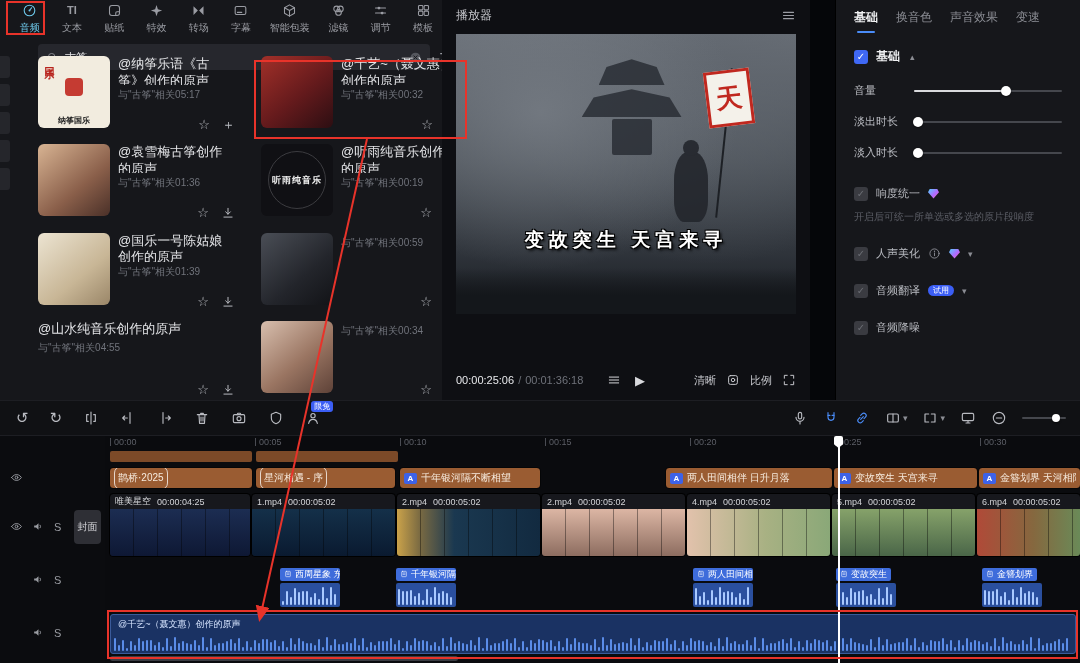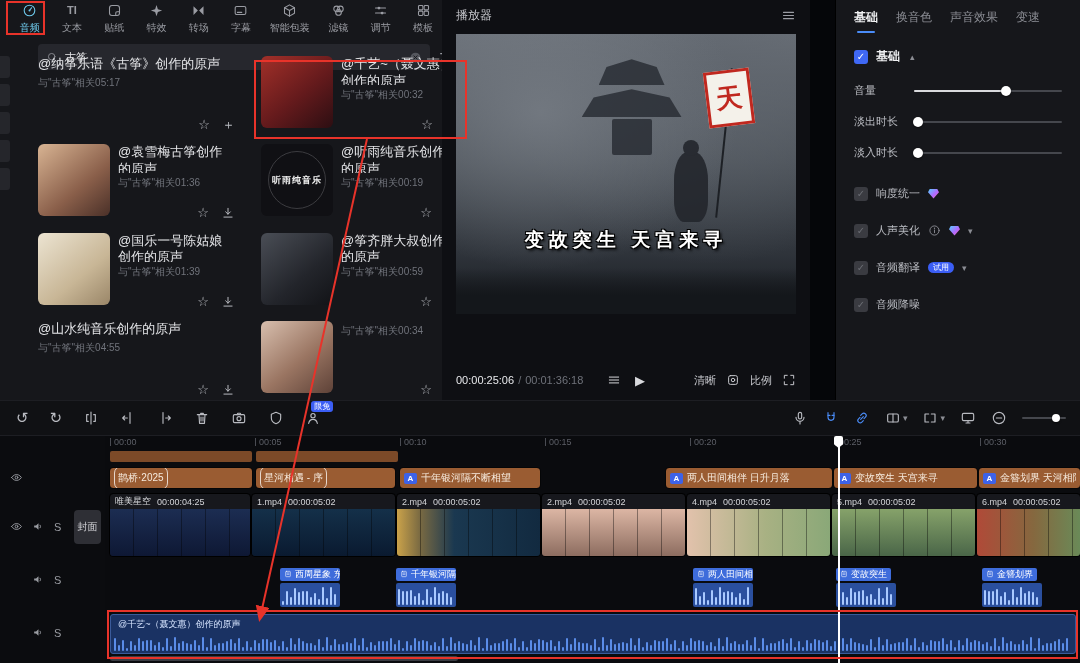--- a/index.html
+++ b/index.html
@@ -275,20 +275,25 @@
   <div class="mini-strip">
     <div class="mini-stub"></div>
     <div class="mini-stub"></div>
     <div class="mini-stub"></div>
     <div class="mini-stub"></div>
     <div class="mini-stub"></div>
   </div>
   <div class="cards">
 
     <div class="card">
+      <div class="thumb t1">
+        <span class="seal">国乐</span>
+        <span class="sealmark"></span>
+        <span class="tlabel">纳筝国乐</span>
+      </div>
       <div class="cinfo">
         <div class="ctitle">@纳筝乐语《古筝》创作的原声</div>
         <div class="csub">与"古筝"相关05:17</div>
         <div class="cacts">
             <span class="glyph">☆</span>
             <span class="glyph">＋</span>
           </div>
       </div>
     </div>
 
@@ -350,21 +355,20 @@
                 <path d="M12 4v10M8 10l4 4 4-4M5 19h14"></path>
               </svg>
             </i>
           </div>
       </div>
     </div>
 
     <div class="card">
       <div class="thumb t6"></div>
       <div class="cinfo">
-        <div class="ctitle">@筝齐胖大叔创作的原声</div>
         <div class="csub">与"古筝"相关00:59</div>
         <div class="cacts">
             <span class="glyph">☆</span>
             <i class="ic">
               <svg viewBox="0 0 24 24">
                 <path d="M12 4v10M8 10l4 4 4-4M5 19h14"></path>
               </svg>
             </i>
           </div>
       </div>
@@ -488,20 +492,21 @@
       <div class="slider">
           <div class="sl-track"></div>
           <div class="sl-handle" style="left:4px"></div>
         </div>
     </div>
     <div class="feat-row" style="margin-top:26px">
       <span class="checkbox off">✓</span>
       <span>响度统一</span>
       <span class="gem"></span>
     </div>
+    <div class="hint">开启后可统一所单选或多选的原片段响度</div>
     <div class="feat-row">
       <span class="checkbox off">✓</span>
       <span>人声美化</span>
       <i class="ic">
           <svg viewBox="0 0 24 24">
             <circle cx="12" cy="12" r="8.5"></circle>
             <path d="M12 11v5"></path>
             <circle class="f" cx="12" cy="7.8" r="1.2"></circle>
           </svg>
         </i>

